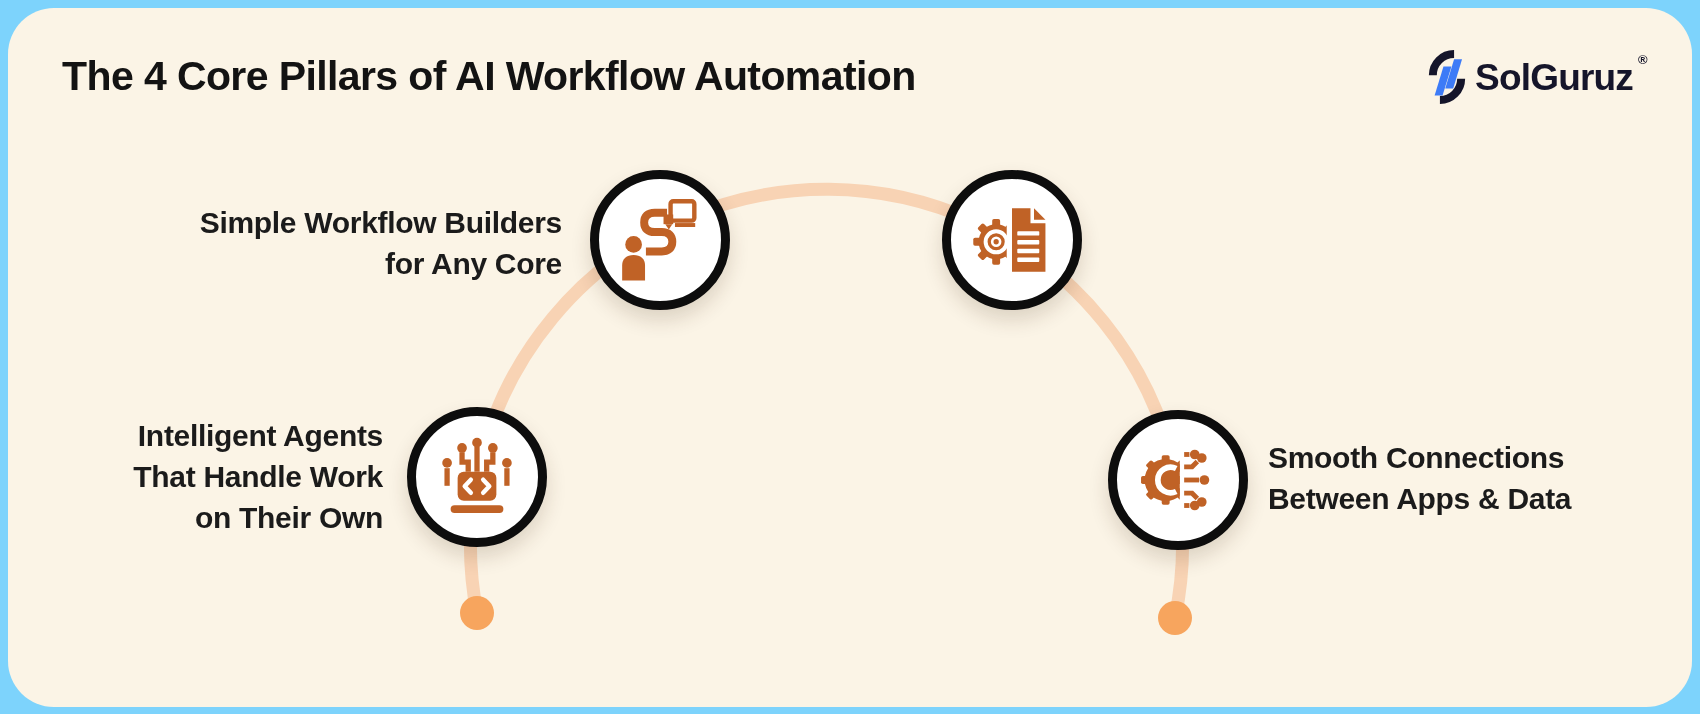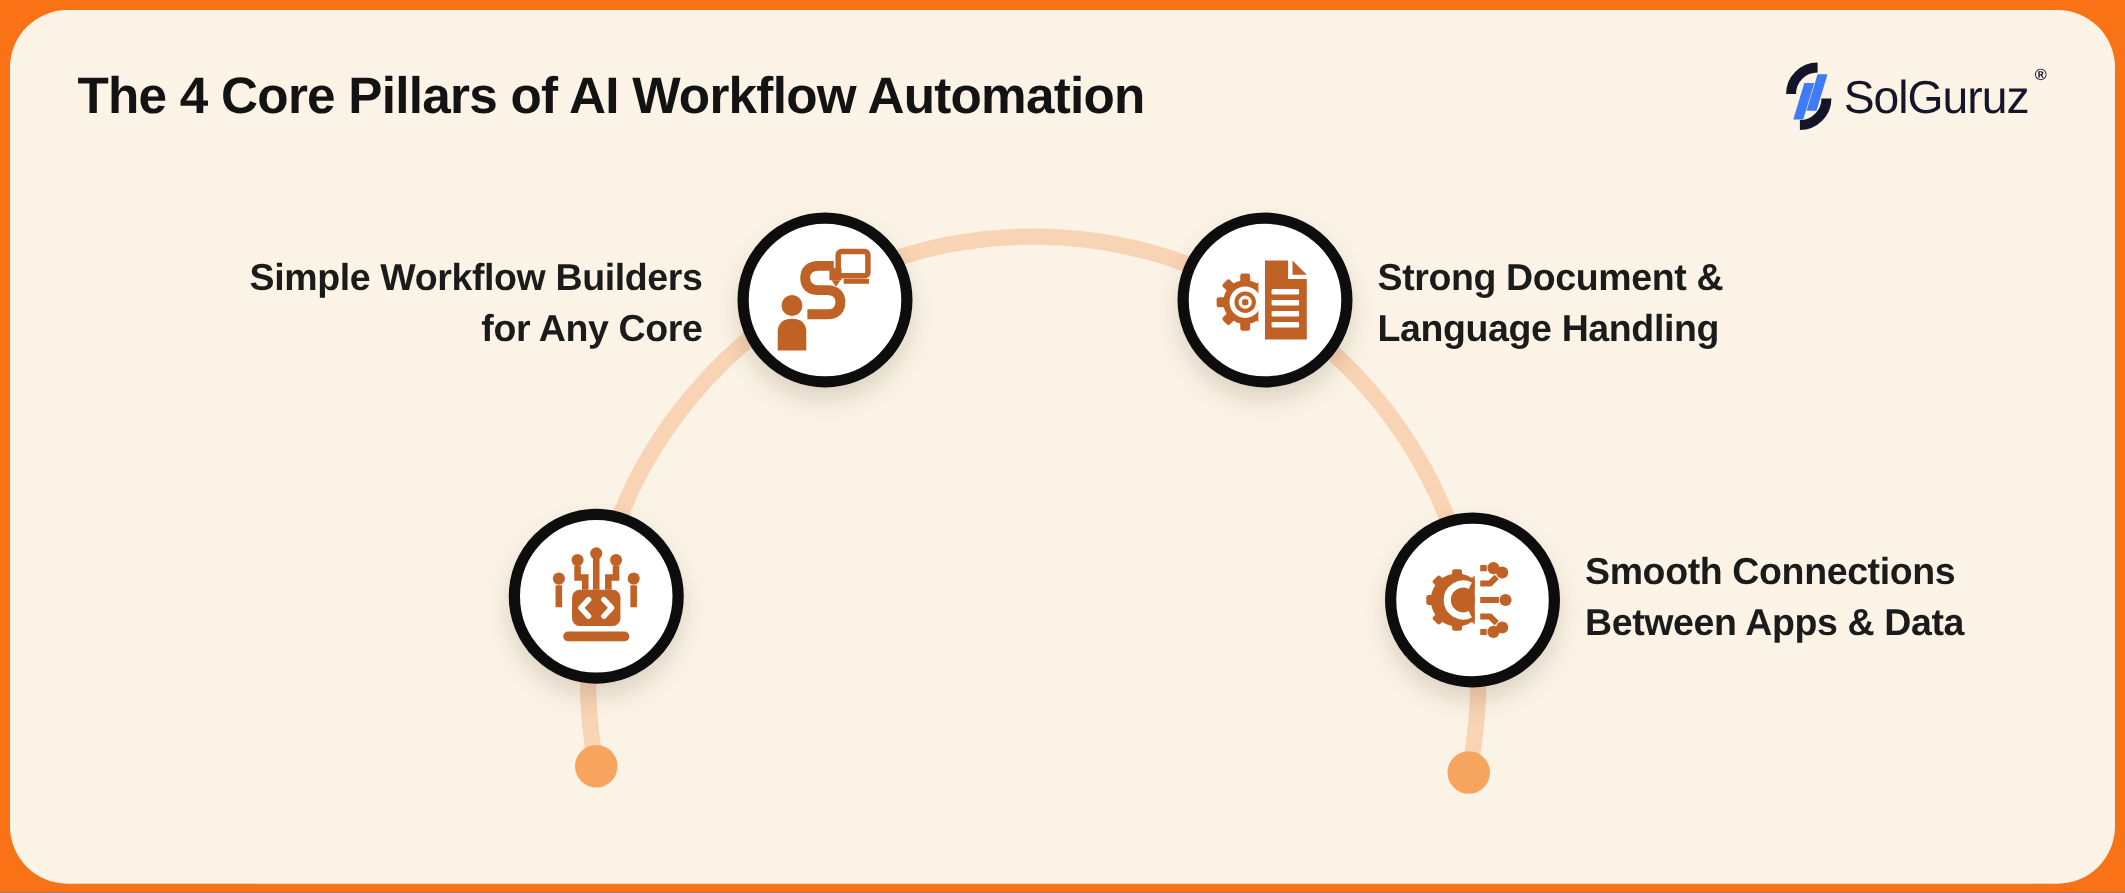--- a/index.html
+++ b/index.html
@@ -4,21 +4,21 @@
 <style>
   html,body{margin:0;padding:0;}
   body{
     background:#0C0C0C;
     font-family:"Liberation Sans", sans-serif;
     -webkit-font-smoothing:antialiased;
   }
   #frame{
     position:relative;
     width:1700px;height:714px;
-    background:#f97316;
+    background:#7dd3fc;
     overflow:hidden;
   }
   .card{
     position:absolute;
     left:8px;top:8px;
     width:1684px;height:699px;
     background:#FBF4E6;
     border-radius:46px;
   }
   .canvas{
@@ -42,21 +42,21 @@
   .logo{
     position:absolute;
     left:1424px;top:48px;
     height:58px;
     display:flex;
     align-items:center;
     gap:5px;
   }
   .logo-text{
     font-size:37px;
-    font-weight:400;
+    font-weight:700;
     letter-spacing:-0.8px;
     color:#15152A;
     line-height:1;
   }
   .logo-reg{
     font-size:13px;
     font-weight:700;
     color:#15152A;
     align-self:flex-start;
     margin-top:4px;
@@ -147,22 +147,20 @@
         <path d="M 50 14 H 71 L 71 31 H 88 V 86 H 50 Z" fill="#C06226"></path>
         <polygon points="75,14 88,27 75,27" fill="#C06226"></polygon>
         <g fill="#FFFFFF">
           <rect x="56" y="40" width="25" height="5" rx="1"></rect>
           <rect x="56" y="50" width="25" height="5" rx="1"></rect>
           <rect x="56" y="60" width="25" height="5" rx="1"></rect>
           <rect x="56" y="70" width="25" height="5" rx="1"></rect>
         </g>
       </svg>
     </div>
-    <div class="pillar-label t2">Strong Document &amp;
-Language Handling</div>
 
     <div class="pillar-circle c3">
       <svg width="88" height="88" viewBox="0 0 100 100">
         <g stroke="#C06226" stroke-width="6" fill="none">
           <path d="M 40 44 V 33 H 33 V 22"></path>
           <path d="M 50 44 V 15"></path>
           <path d="M 61 44 V 33 H 68 V 22"></path>
           <path d="M 16 60 V 40"></path>
           <path d="M 84 60 V 40"></path>
         </g>
@@ -174,20 +172,23 @@
           <circle cx="84" cy="34" r="5.5"></circle>
         </g>
         <rect x="28" y="44" width="44" height="33" rx="7" fill="#C06226"></rect>
         <rect x="20" y="82" width="60" height="9" rx="4.5" fill="#C06226"></rect>
         <g stroke="#FFFFFF" stroke-width="5" fill="none" stroke-linecap="round" stroke-linejoin="round">
           <path d="M 43 53 L 36 60.5 L 43 68"></path>
           <path d="M 57 53 L 64 60.5 L 57 68"></path>
         </g>
       </svg>
     </div>
+    <div class="pillar-label t3">Intelligent Agents
+That Handle Work
+on Their Own</div>
 
     <div class="pillar-circle c4">
       <svg width="88" height="88" viewBox="0 0 100 100">
         <defs>
           <clipPath id="halfgear">
               <rect x="0" y="0" width="52" height="100"></rect>
             </clipPath>
         </defs>
         <g clip-path="url(#halfgear)" fill="#C06226">
           <rect x="8" y="45.5" width="56" height="9" rx="2" transform="rotate(0 36 50)"></rect>

